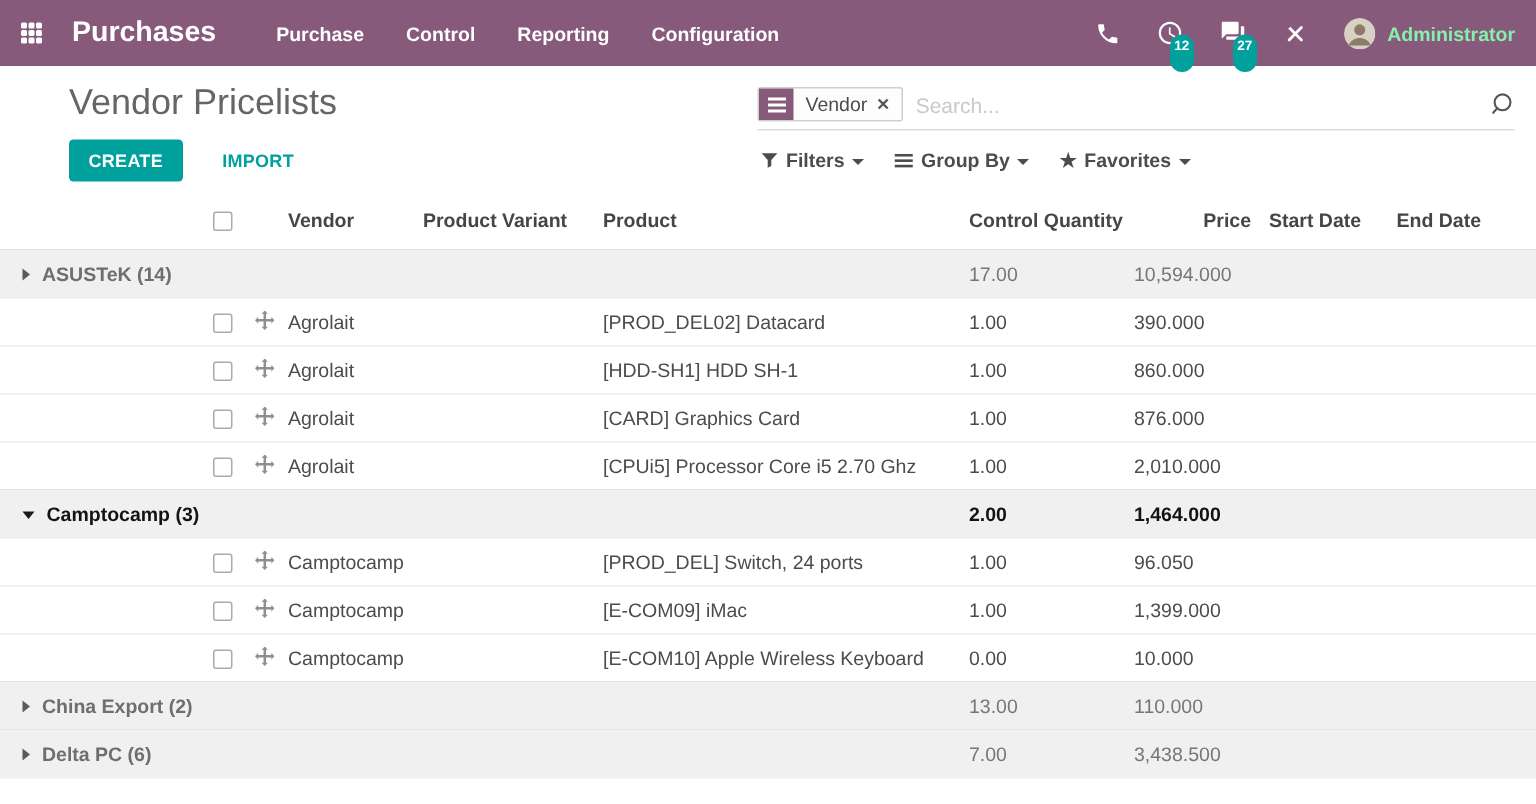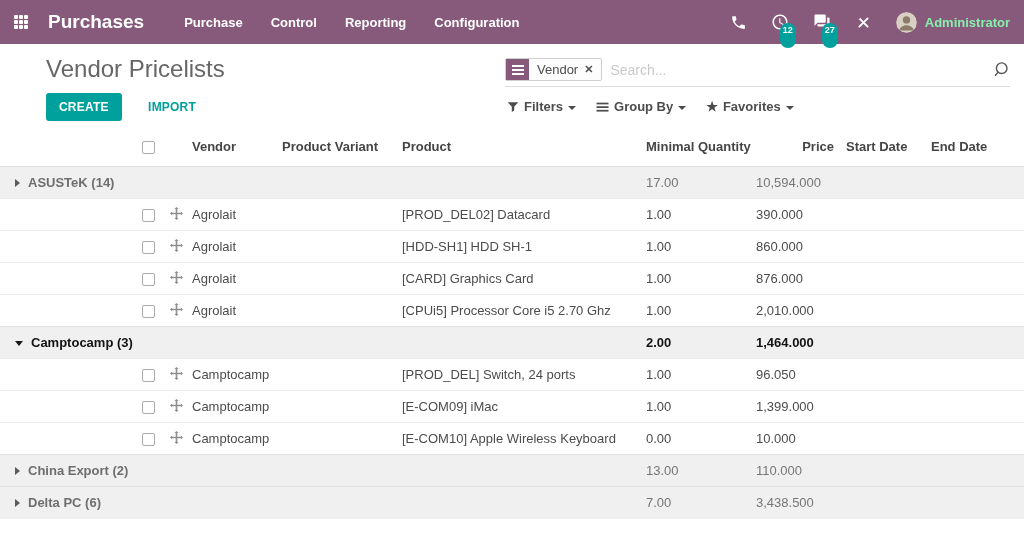--- a/index.html
+++ b/index.html
@@ -249,21 +249,21 @@
   <thead>
     <tr>
       <th></th>
       <th class="cell-check">
         <input type="checkbox" class="o-check" style="">
       </th>
       <th></th>
       <th>Vendor</th>
       <th>Product Variant</th>
       <th>Product</th>
-      <th class="num">Minimal Quantity</th>
+      <th class="num">Control Quantity</th>
       <th class="num">Price</th>
       <th class="col-start">Start Date</th>
       <th class="col-end">End Date</th>
     </tr>
   </thead>
   <tbody id="list-body">
       <tr class="group-row collapsed">
         <td class="group-label" colspan="6"><span class="arrow right"></span><span>ASUSTeK (14)</span></td>
         <td class="num">17.00</td>
         <td class="num">10,594.000</td>

